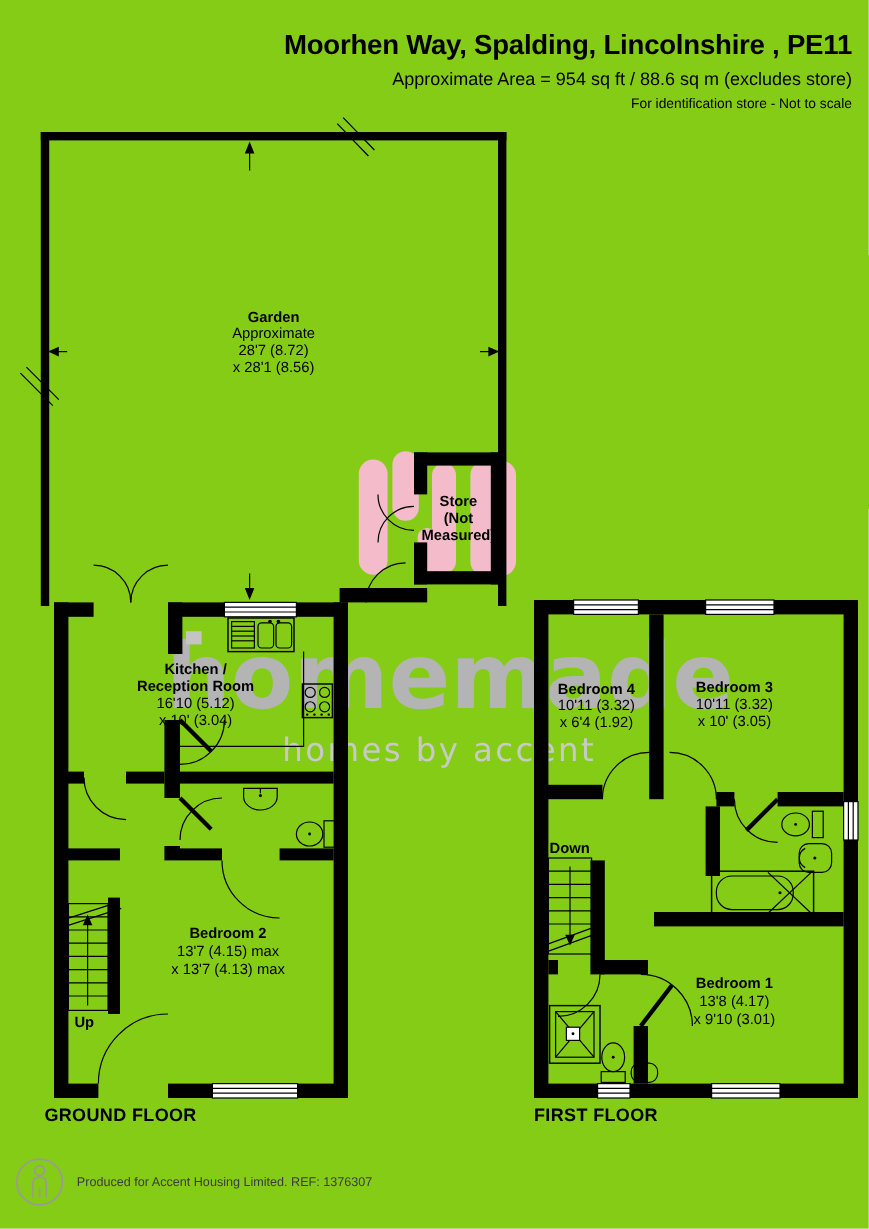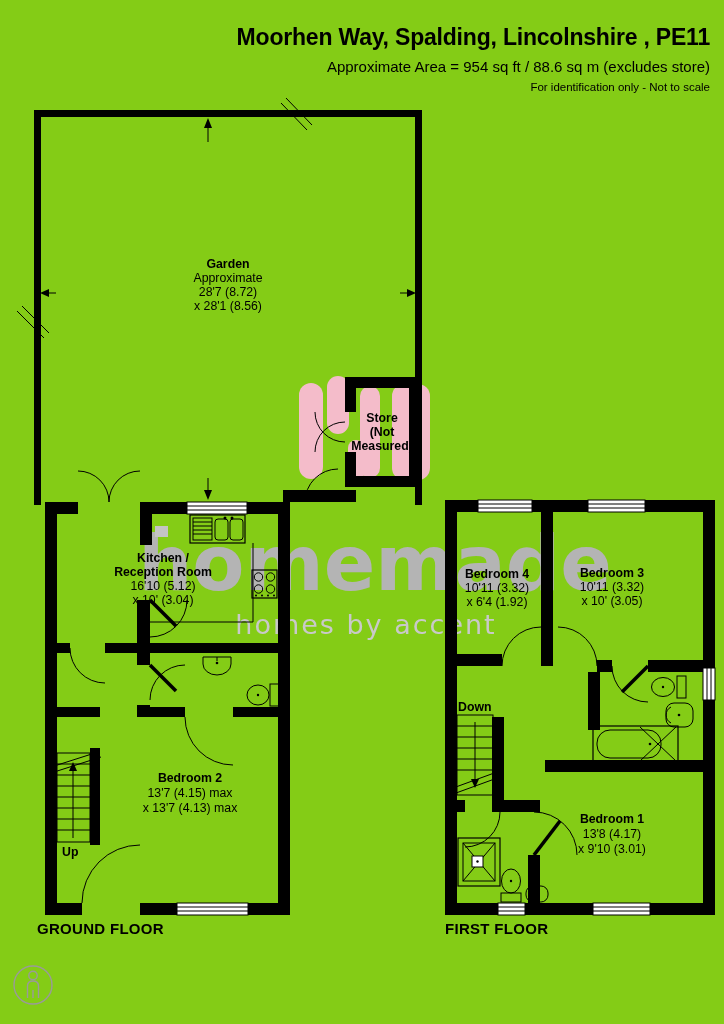--- a/index.html
+++ b/index.html
@@ -28,21 +28,21 @@
   .pink{fill:#f4bcca;}
 </style>
 </head>
 <body>
 
 <div class="page">
 
   <div class="hdr">
     <div class="title">Moorhen Way, Spalding, Lincolnshire , PE11</div>
     <div class="area">Approximate Area = 954 sq ft / 88.6 sq m (excludes store)</div>
-    <div class="note">For identification only - Not to scale</div>
+    <div class="note">For identification store - Not to scale</div>
   </div>
 
   <svg class="plan" width="724" height="1024" viewBox="0 0 724 1024">
 
     <g>
       <rect class="pink" x="299" y="383" width="24" height="96" rx="12"></rect>
       <rect class="pink" x="327" y="376" width="22" height="58" rx="11"></rect>
       <rect class="pink" x="348" y="440" width="16" height="42" rx="8"></rect>
       <rect class="pink" x="360" y="386" width="20" height="92" rx="10"></rect>
       <rect class="pink" x="392" y="384" width="38" height="96" rx="12"></rect>
@@ -330,16 +330,17 @@
   </svg>
 
   <div class="ftr">
     <svg width="42" height="42" viewBox="0 0 42 42">
       <circle cx="21" cy="21" r="19" fill="none" stroke="#9a9a9a" stroke-width="1.4"></circle>
       <circle cx="21" cy="11.5" r="4.2" fill="none" stroke="#9a9a9a" stroke-width="1.4"></circle>
       <path d="M15.5 34 V22 Q15.5 17 21 17 Q26.5 17 26.5 22 V34" fill="none" stroke="#9a9a9a" stroke-width="1.4"></path>
       <line x1="21" y1="26" x2="21" y2="34" stroke="#9a9a9a" stroke-width="1.4"></line>
     </svg>
     <div class="txt">
+      <div>Produced for Accent Housing Limited.   REF: 1376307</div>
     </div>
   </div>
 
 </div>
 
 </body></html>

